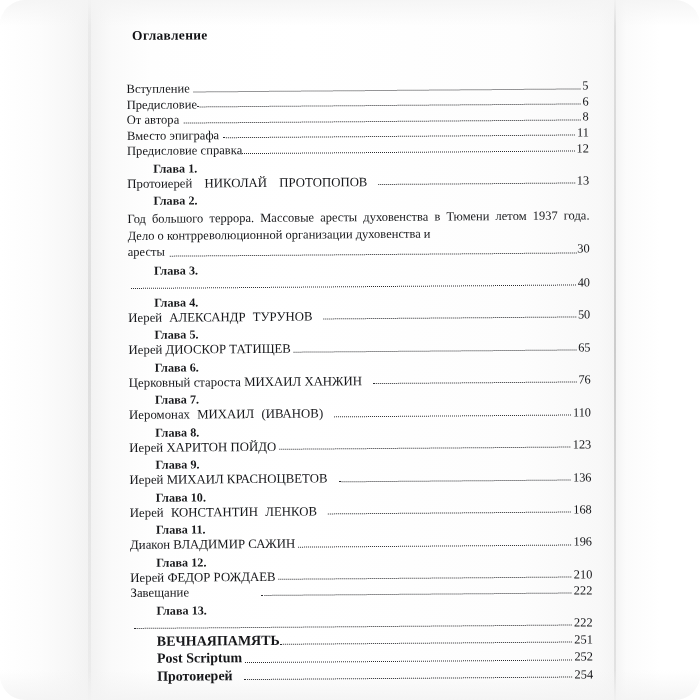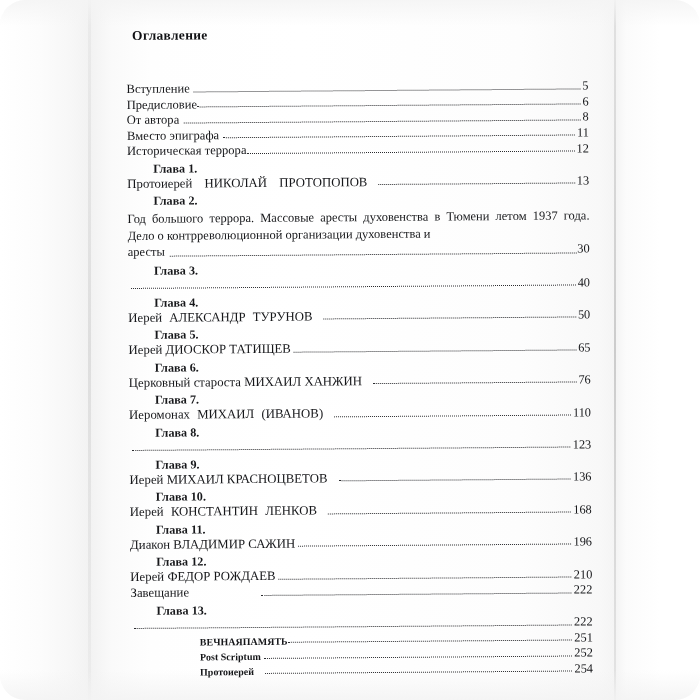--- a/index.html
+++ b/index.html
@@ -140,21 +140,21 @@
   .para-entry .lastline .label { white-space: nowrap; font-size: 12.5px; }
   .para-entry .lastline .leader {
     flex: 1 1 auto;
     border-bottom: 1px dotted #2a2b2e;
     margin: 0 1px 4px 5px;
     height: 1px;
   }
 
   
   .indent-1 { margin-left: 26px; width: calc(100% - 26px); }
-  .indent-1 .label { font-weight: bold; font-size: 10px; margin-left: 43px; }
+  .indent-1 .label { font-weight: bold; font-size: 14px; }
   .tight .leader { margin-left: 0px; }
 </style>
 </head>
 <body>
 
 <div id="page">
   <div class="paper"></div>
   <div class="paper-edge-left"></div>
   <div class="paper-edge-right"></div>
   <div class="vignette-top"></div>
@@ -178,21 +178,21 @@
       <span class="label">От автора</span>
       <span class="leader"></span>
       <span class="pageno">8</span>
     </div>
     <div class="entry front">
       <span class="label">Вместо эпиграфа</span>
       <span class="leader"></span>
       <span class="pageno">11</span>
     </div>
     <div class="entry front nogap">
-      <span class="label">Историческая террора</span>
+      <span class="label">Предисловие справка</span>
       <span class="leader"></span>
       <span class="pageno">12</span>
     </div>
 
     <div class="chapter-line">Глава 1.</div>
     <div class="entry chapter-title gap-lead">
       <span class="label wordspace-wide">Протоиерей НИКОЛАЙ ПРОТОПОПОВ</span>
       <span class="leader"></span>
       <span class="pageno">13</span>
     </div>
@@ -236,20 +236,21 @@
 
     <div class="chapter-line">Глава 7.</div>
     <div class="entry chapter-title gap-lead">
       <span class="label wordspace-med">Иеромонах МИХАИЛ (ИВАНОВ)</span>
       <span class="leader"></span>
       <span class="pageno">110</span>
     </div>
 
     <div class="chapter-line">Глава 8.</div>
     <div class="entry chapter-title">
+      <span class="label">Иерей ХАРИТОН ПОЙДО</span>
       <span class="leader"></span>
       <span class="pageno">123</span>
     </div>
 
     <div class="chapter-line">Глава 9.</div>
     <div class="entry chapter-title gap-lead">
       <span class="label">Иерей МИХАИЛ КРАСНОЦВЕТОВ</span>
       <span class="leader"></span>
       <span class="pageno">136</span>
     </div>

